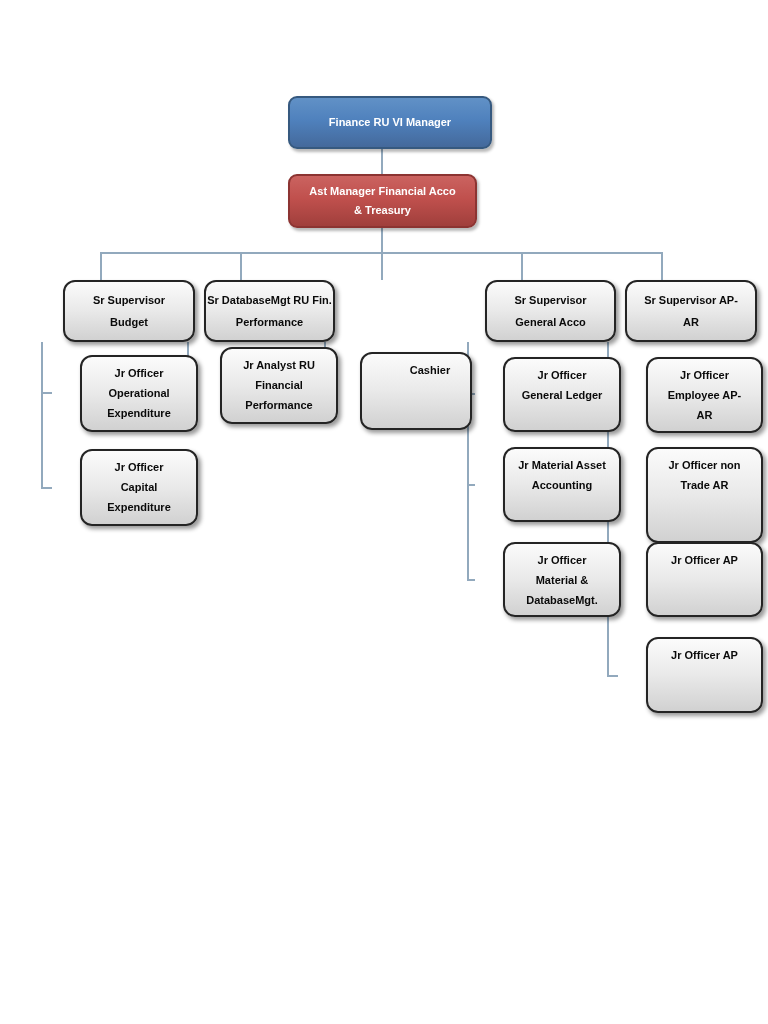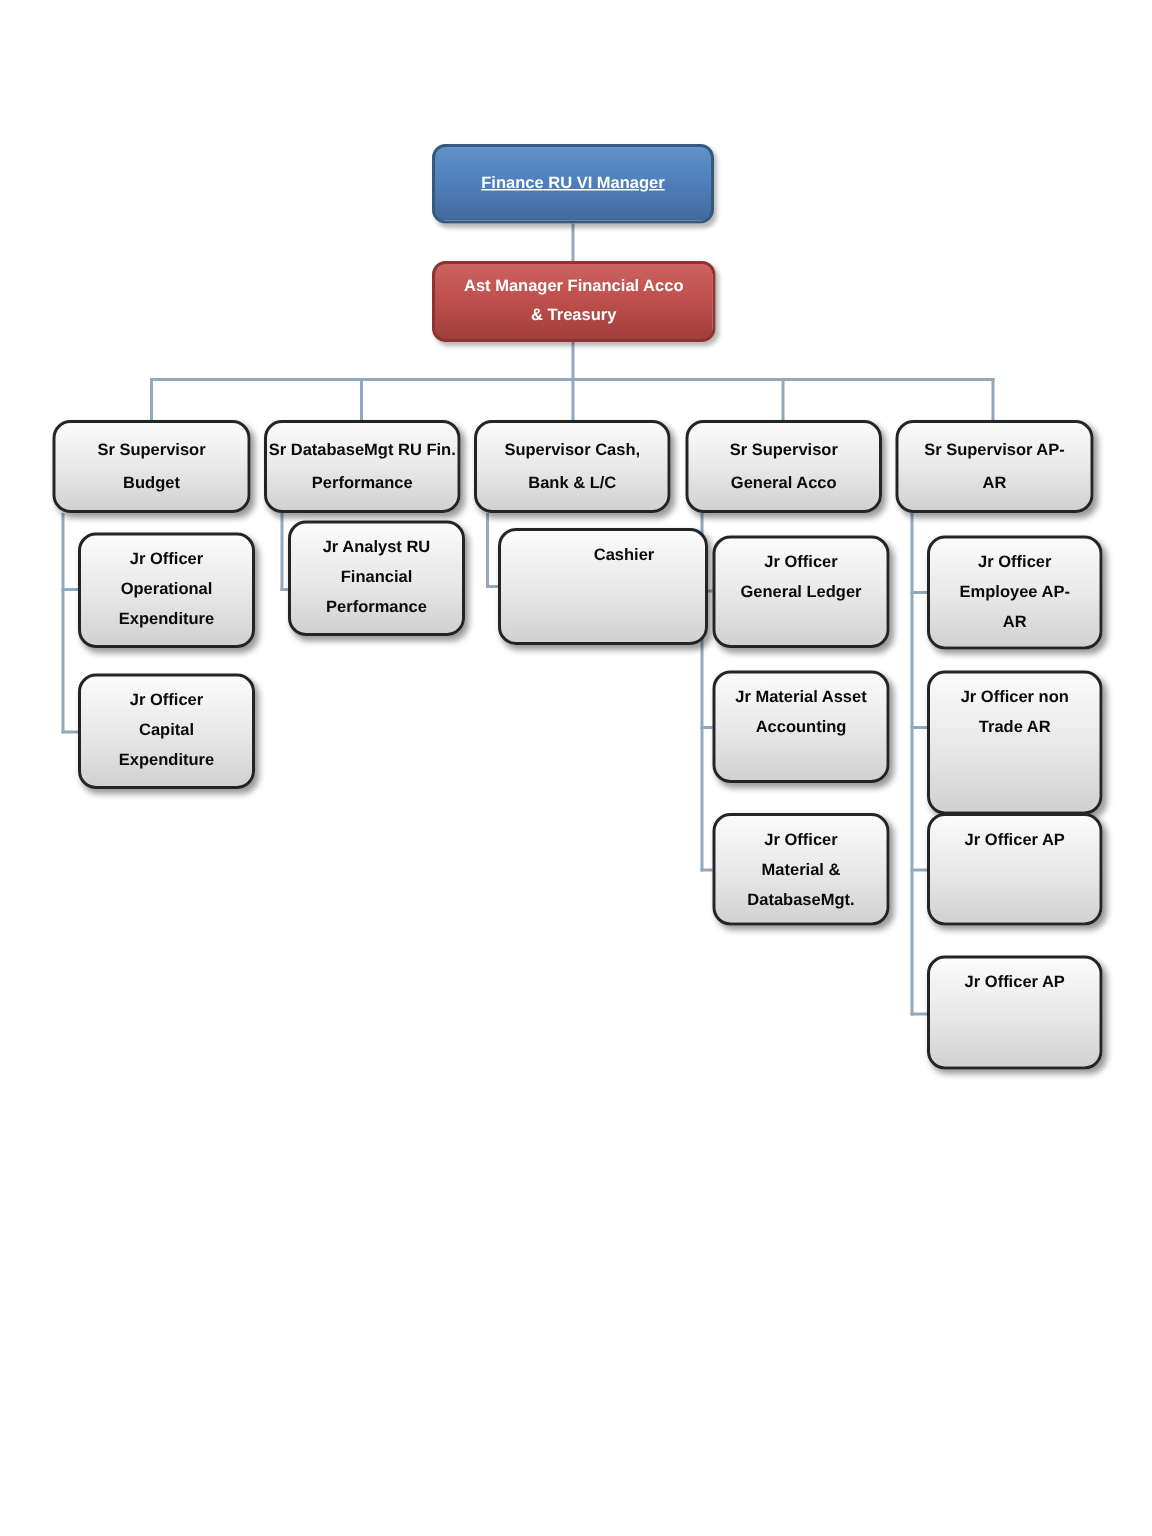--- a/index.html
+++ b/index.html
@@ -36,20 +36,21 @@
     box-shadow:2px 2.5px 3px rgba(0,0,0,0.28);
     line-height:1.7;
     text-align:center;
   }
   .gray{
     background:linear-gradient(180deg,#fbfbfb 0%,#e9e9e9 50%,#d1d1d1 100%);
     border:2px solid #242424;
     border-radius:12px;
     color:#0a0a0a;
     box-shadow:2.5px 3px 4px rgba(0,0,0,0.40);
+    margin-left:28px;
   }
   .sup{
     display:flex;align-items:center;justify-content:center;
     line-height:2.0;
   }
   .child{
     padding-top:7px;
     line-height:1.8;
   }
   .conn{
@@ -85,48 +86,46 @@
   <div class="conn" style="left:467px;top:393px;width:8px;height:2px;"></div>
   <div class="conn" style="left:467px;top:484px;width:8px;height:2px;"></div>
   <div class="conn" style="left:467px;top:579px;width:8px;height:2px;"></div>
 
   <div class="conn" style="left:607px;top:342px;width:2px;height:335px;"></div>
   <div class="conn" style="left:607px;top:394px;width:11px;height:2px;"></div>
   <div class="conn" style="left:607px;top:484px;width:11px;height:2px;"></div>
   <div class="conn" style="left:607px;top:579px;width:11px;height:2px;"></div>
   <div class="conn" style="left:607px;top:675px;width:11px;height:2px;"></div>
 
-  <div class="node lvl-root" style="left:288px;top:96px;width:188px;height:53px;text-decoration:underline;">Finance RU VI Manager</div>
+  <div class="node lvl-root" style="left:288px;top:96px;width:204px;height:53px;">Finance RU VI Manager</div>
 
   <div class="node lvl-mgr" style="left:288px;top:174px;width:189px;height:54px;">Ast Manager Financial Acco
 &amp; Treasury</div>
 
   <div class="node gray sup" style="left:35px;top:280px;width:132px;height:62px;">Sr Supervisor
 Budget</div>
   <div class="node gray sup" style="left:176px;top:280px;width:131px;height:62px;">Sr DatabaseMgt RU Fin.
 Performance</div>
-  <div class="node gray sup" style="left:316px;top:280px;width:131px;height:62px;">Supervisor Cash,
-Bank &amp; L/C</div>
   <div class="node gray sup" style="left:457px;top:280px;width:131px;height:62px;">Sr Supervisor
 General Acco</div>
   <div class="node gray sup" style="left:597px;top:280px;width:132px;height:62px;">Sr Supervisor AP-
 AR</div>
 
   <div class="node gray child" style="left:52px;top:355px;width:118px;height:77px;">Jr Officer
 Operational
 Expenditure</div>
   <div class="node gray child" style="left:52px;top:449px;width:118px;height:77px;">Jr Officer
 Capital
 Expenditure</div>
 
   <div class="node gray child" style="left:192px;top:347px;width:118px;height:77px;">Jr Analyst RU
 Financial
 Performance</div>
 
-  <div class="node gray child" style="left:332px;top:352px;width:140px;height:78px;padding-left:28px;">Cashier</div>
+  <div class="node gray child" style="left:332px;top:352px;width:112px;height:78px;padding-left:28px;">Cashier</div>
 
   <div class="node gray child" style="left:475px;top:357px;width:118px;height:75px;">Jr Officer
 General Ledger</div>
   <div class="node gray child" style="left:475px;top:447px;width:118px;height:75px;">Jr Material Asset
 Accounting</div>
   <div class="node gray child" style="left:475px;top:542px;width:118px;height:75px;">Jr Officer
 Material &amp;
 DatabaseMgt.</div>
 
   <div class="node gray child" style="left:618px;top:357px;width:117px;height:76px;">Jr Officer

